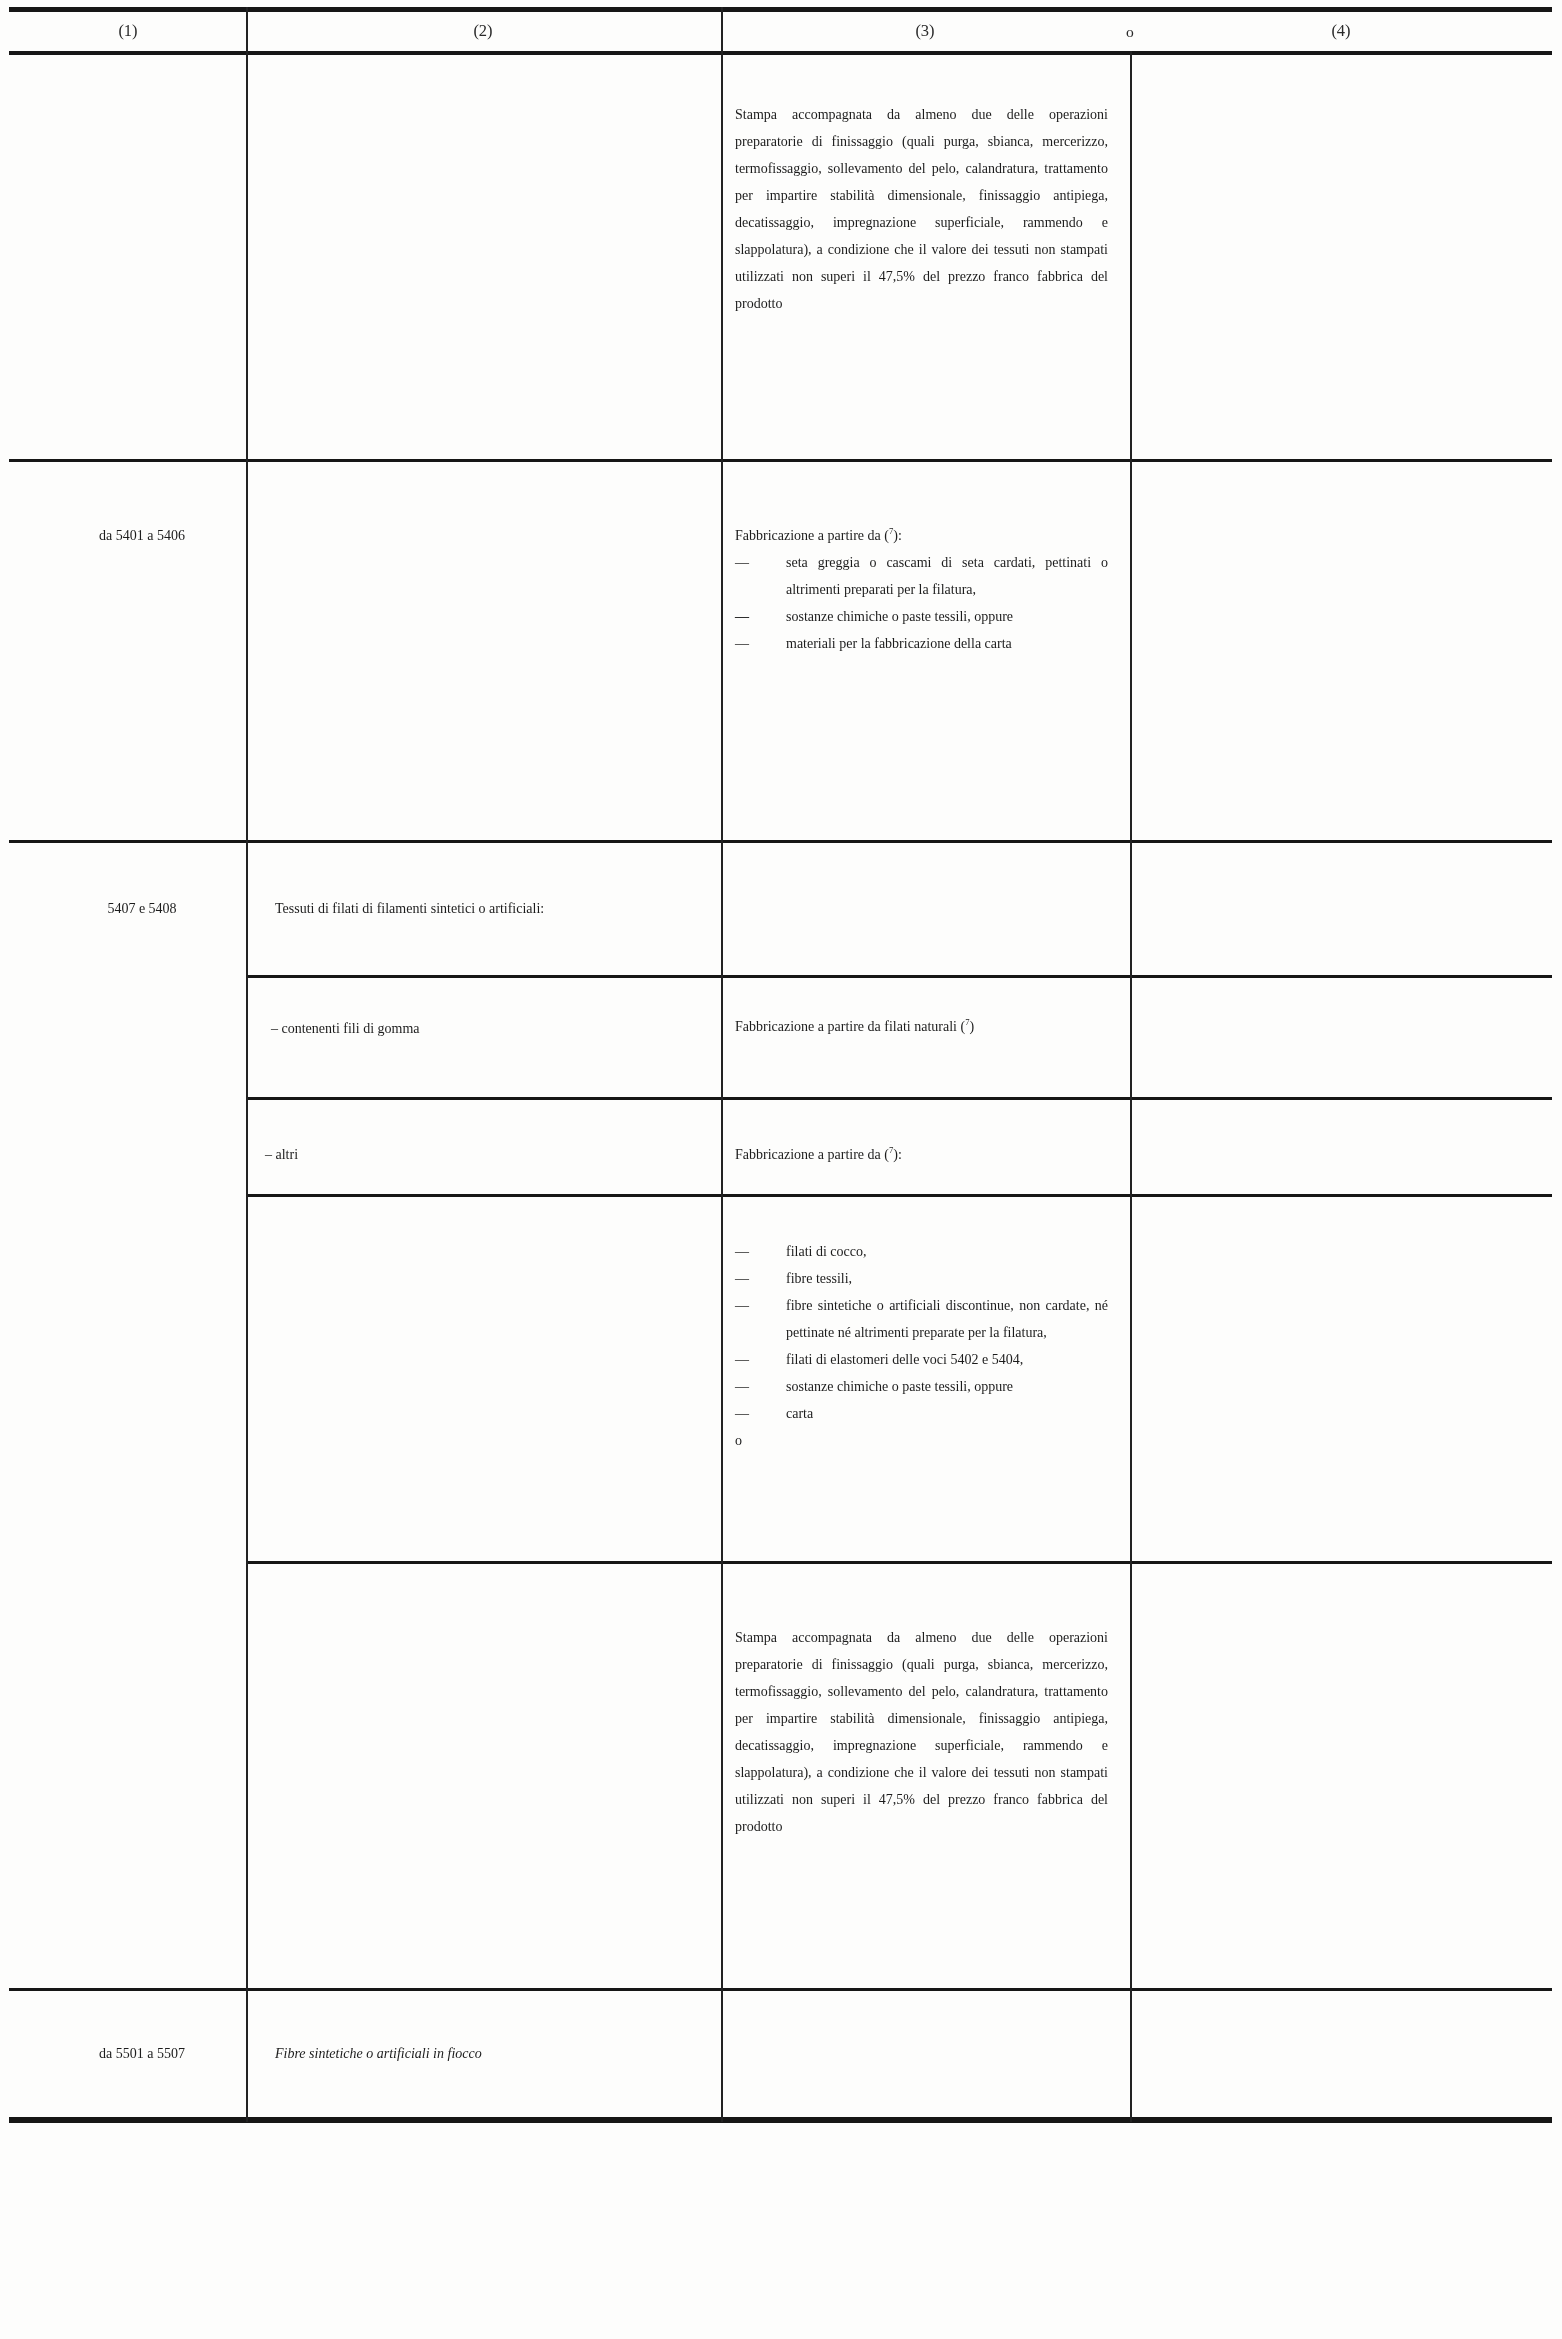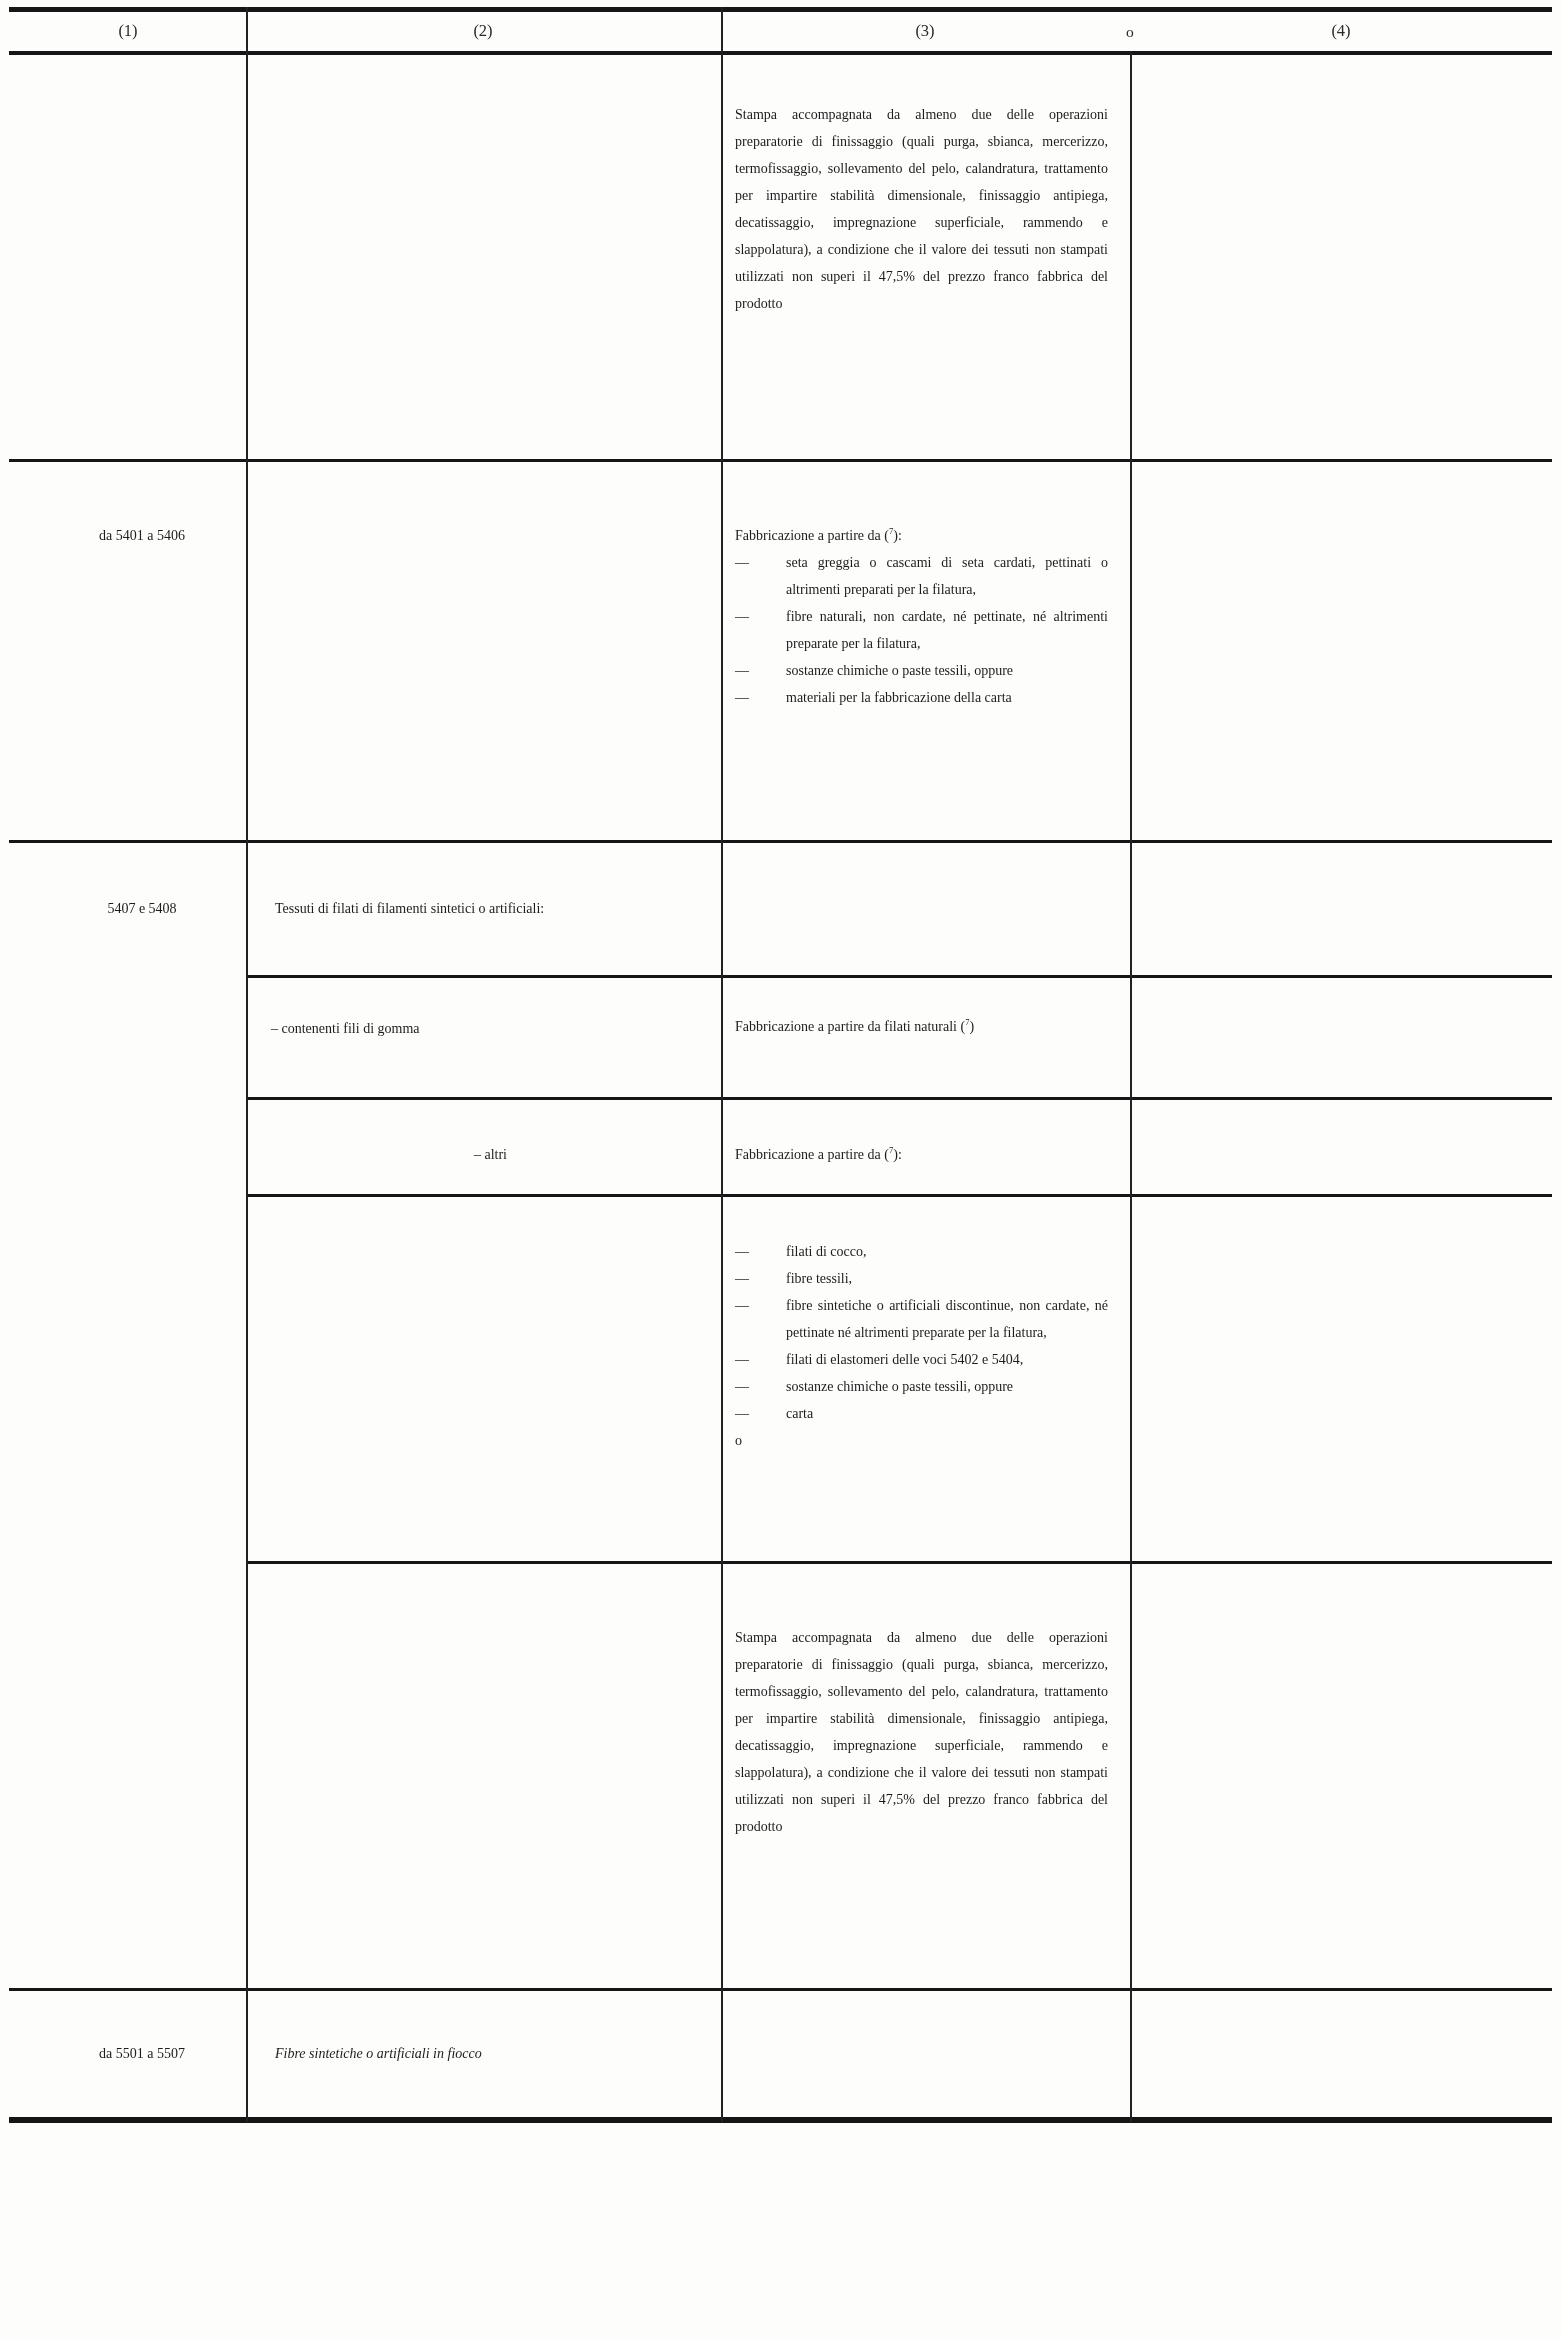--- a/index.html
+++ b/index.html
@@ -101,41 +101,40 @@
 
   <div class="txt col1-txt" style="top:522px;">da 5401 a 5406</div>
   <div class="txt col3-txt" style="top:522px;">
     <div><span>Fabbricazione a partire da (</span><sup class="fn">7</sup><span>):</span></div>
     <div class="li">
       <span class="dash">—</span>
       <span>seta greggia o cascami di seta cardati, pettinati o altrimenti preparati per la filatura,</span>
     </div>
     <div class="li">
       <span class="dash">—</span>
-      <span>fibre naturali, non cardate, né pettinate, né altrimenti preparate per la filatura,</span>
     </div>
     <div class="li">
       <span class="dash">—</span>
       <span>sostanze chimiche o paste tessili, oppure</span>
     </div>
     <div class="li">
       <span class="dash">—</span>
       <span>materiali per la fabbricazione della carta</span>
     </div>
   </div>
 
   <div class="txt col1-txt" style="top:895px;">5407 e 5408</div>
   <div class="txt col2-txt just" style="top:895px;">Tessuti di filati di filamenti sintetici o artificiali:</div>
 
   <div class="txt col2-txt" style="left:271px; top:1015px;">– contenenti fili di gomma</div>
   <div class="txt col3-txt just" style="top:1013px;">
     <span>Fabbricazione a partire da filati naturali (</span><sup class="fn">7</sup><span>)</span>
   </div>
 
-  <div class="txt col2-txt" style="left:280px; top:1141px;text-align:center;">– altri</div>
+  <div class="txt col2-txt" style="left:265px; top:1141px;">– altri</div>
   <div class="txt col3-txt" style="top:1141px;">
     <span>Fabbricazione a partire da (</span><sup class="fn">7</sup><span>):</span>
   </div>
 
   <div class="txt col3-txt" style="top:1238px;">
     <div class="li">
       <span class="dash">—</span>
       <span>filati di cocco,</span>
     </div>
     <div class="li">

